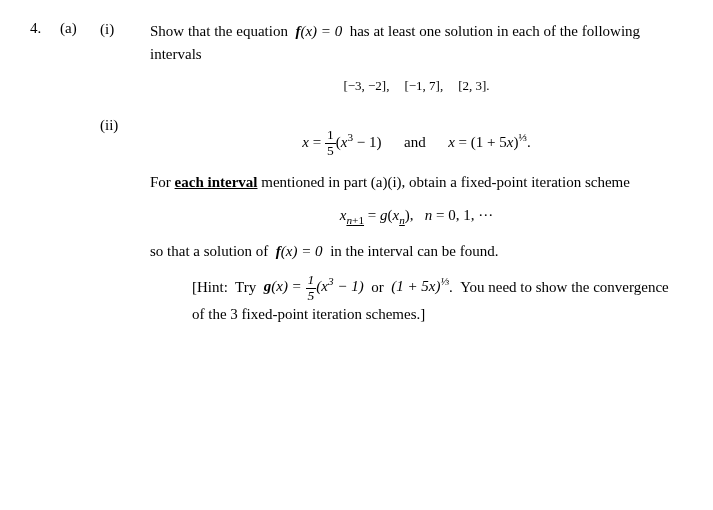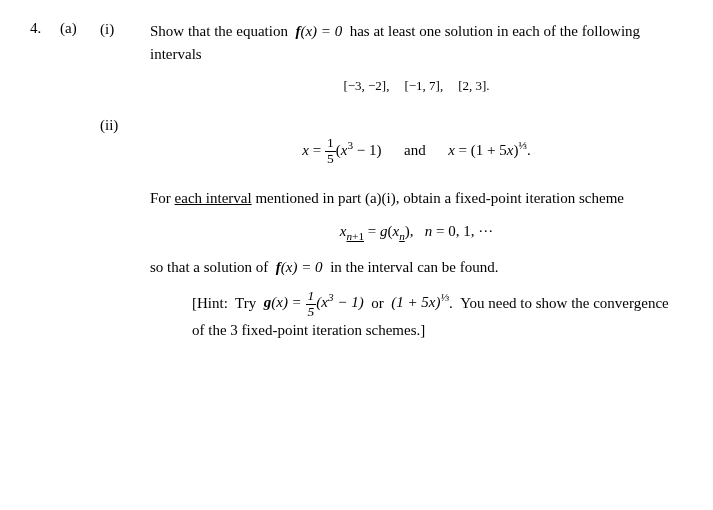--- a/index.html
+++ b/index.html
@@ -47,20 +47,21 @@
     .sub-part-content {
       flex: 1;
     }
     .centered-math {
       text-align: center;
       margin: 12px 0;
       font-size: 15px;
     }
     .underline-text {
       text-decoration: underline;
+      font-weight: bold;
     }
     p {
       margin-bottom: 6px;
       line-height: 1.5;
     }
     sup { font-size: 0.75em; vertical-align: super; }
     sub { font-size: 0.75em; vertical-align: sub; text-decoration: underline; }
     .fraction {
       display: inline-flex;
       flex-direction: column;
@@ -102,21 +103,21 @@
             <span class="bracket-interval">[−1, 7],</span>
             &nbsp;&nbsp;
             <span class="bracket-interval">[2, 3].</span>
           </div>
         </div>
       </div>
 
       <div class="sub-part">
         <span class="sub-part-label">(ii)</span>
         <div class="sub-part-content">
-          <div class="centered-math" style="margin: 20px 0;">
+          <div class="centered-math" style="margin: 12px 0;">
             <span>
               <em>x</em> = <span class="fraction">
                   <span class="num">1</span>
                   <span class="den">5</span>
                 </span>(<em>x</em><sup>3</sup> − 1)
             </span>
             &nbsp;&nbsp;&nbsp;&nbsp;
             <span>and</span>
             &nbsp;&nbsp;&nbsp;&nbsp;
             <span>

